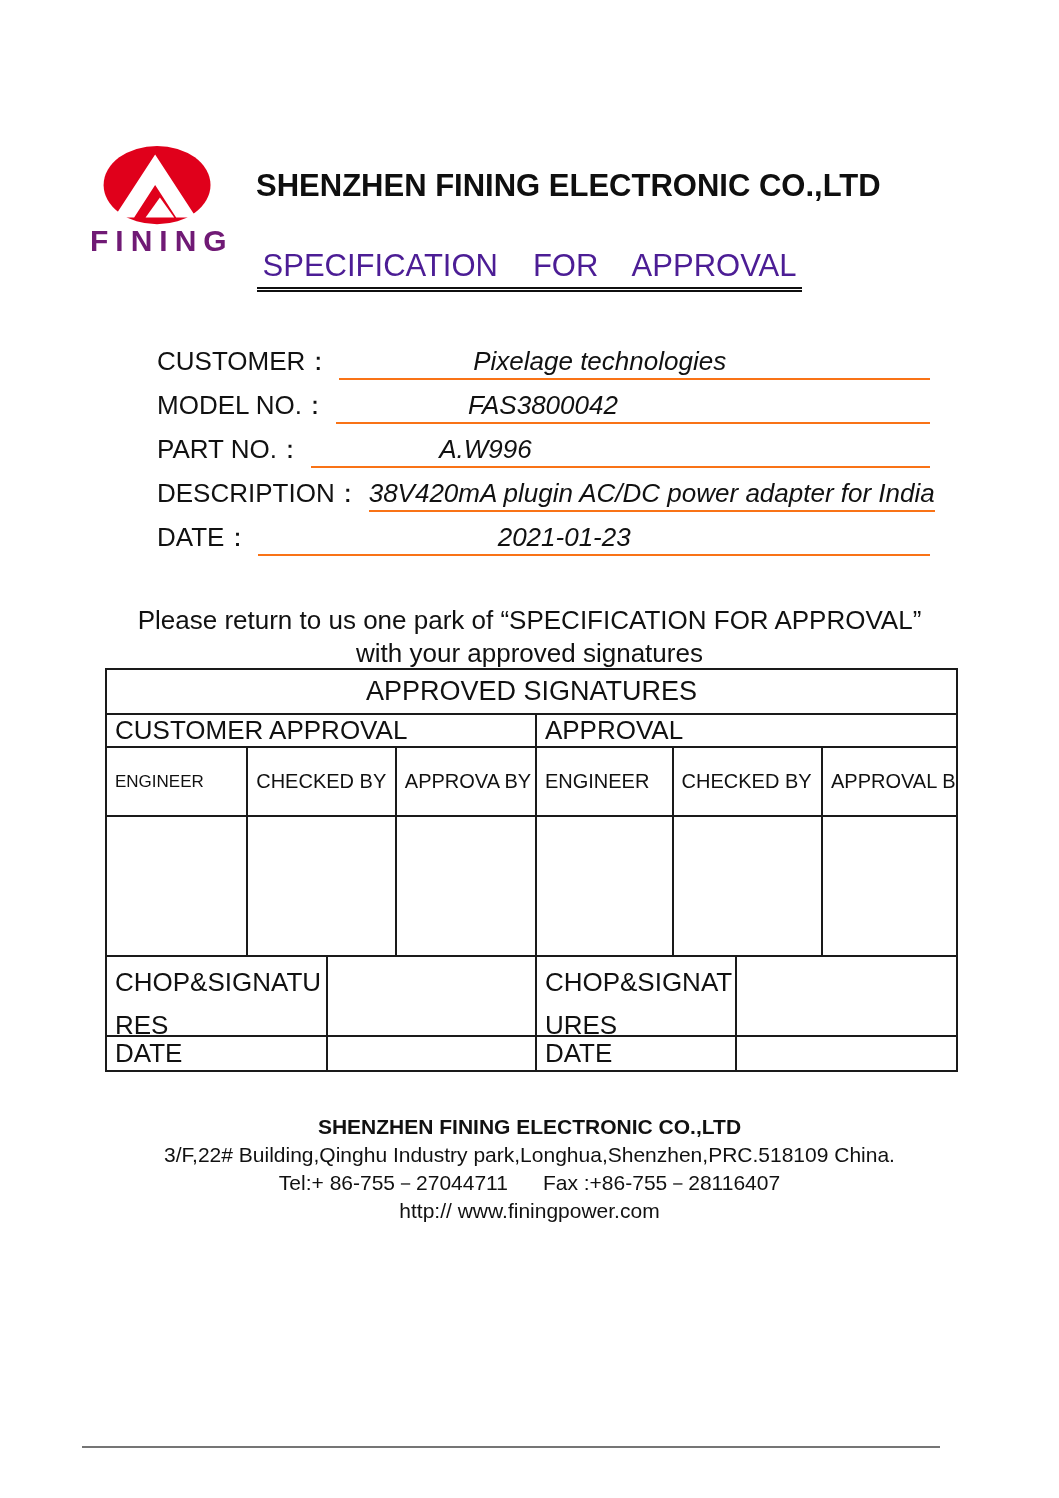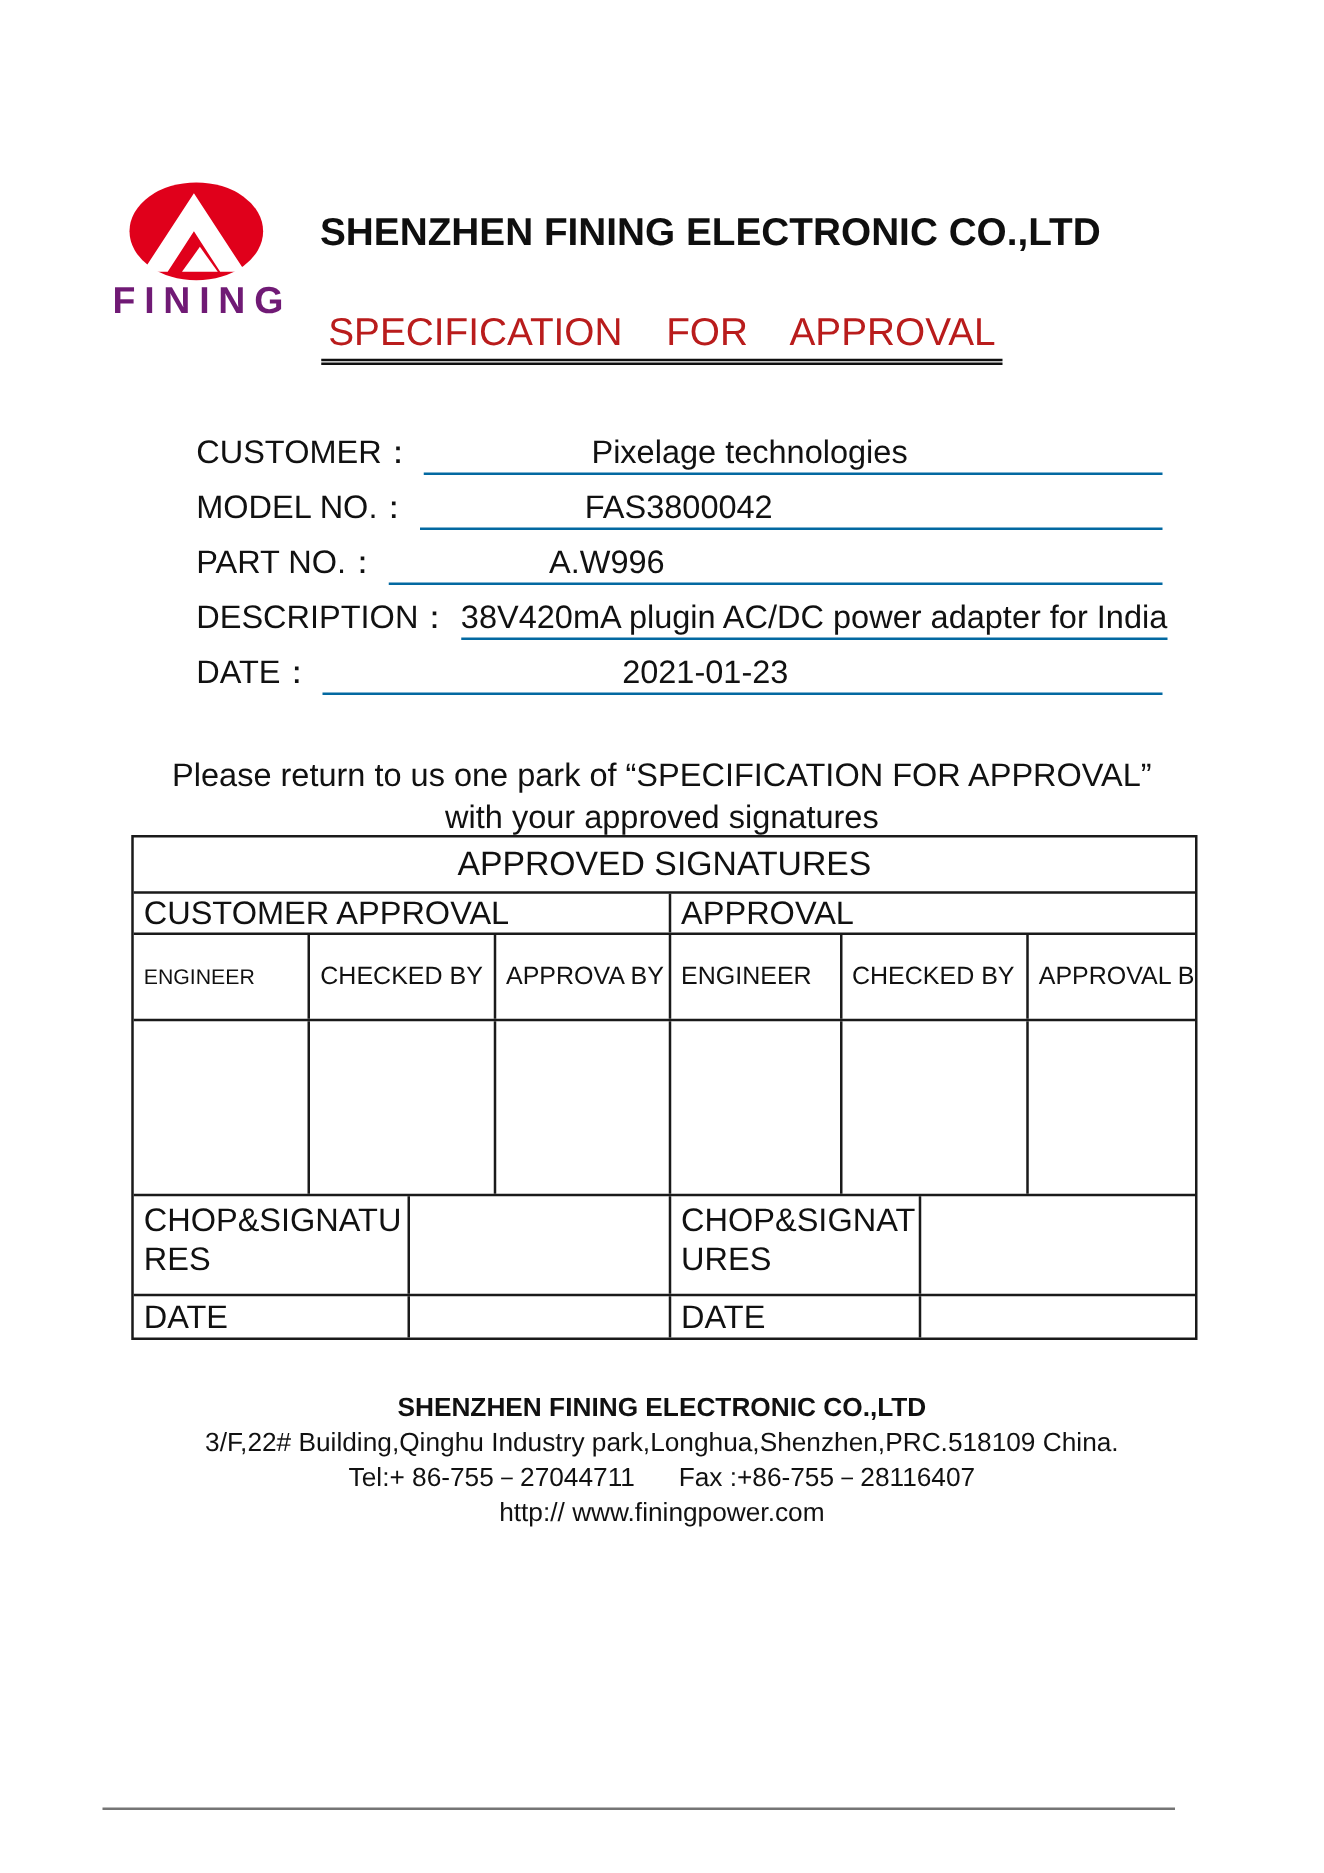--- a/index.html
+++ b/index.html
@@ -20,43 +20,44 @@
     font-size:30px; font-weight:bold; letter-spacing:7px; color:#701a75;
   }
   .company-title {
     position:absolute; left:256px; top:168px;
     font-size:31px; font-weight:bold; color:#0f0f0f;
     white-space:nowrap;
   }
   .spec-title {
     position:absolute; left:0; top:248px; width:1059px;
     text-align:center;
-    font-size:31px; font-weight:normal; color:#b91c1c;
+    font-size:31px; font-weight:normal; color:#4c1d95;
   }
   .dbl-underline {
     display:inline-block; position:relative;
     word-spacing:0.85em;
     padding:0 6px 3px 6px;
     border-bottom:2px solid #0f0f0f;
   }
   .dbl-underline::after {
     content:""; position:absolute; left:0; right:0; bottom:-5px;
     border-top:2px solid #0f0f0f;
   }
 
   
   .form-block { position:absolute; left:143px; top:336px; width:787px; }
   .form-row { display:flex; align-items:flex-end; height:44px; }
   .form-label { font-size:26px; white-space:nowrap; padding-bottom:1px;margin-left:14px; }
   .form-line {
     flex:1; margin-left:8px;
-    border-bottom:2px solid #0369a1;
+    border-bottom:2px solid #f97316;
     text-align:center; font-size:26px;
     padding-bottom:1px;
     white-space:nowrap;
+    font-style:italic;
   }
   .off-customer { padding-right:70px; }
   .off-model    { padding-right:180px; }
   .off-part     { padding-right:270px; }
   .off-desc     { padding-right:0; }
   .off-date     { padding-right:60px; }
 
   
   .notice {
     position:absolute; left:0; top:604px; width:1059px;
@@ -84,21 +85,21 @@
   .row-cols { height:69px; }
   .col-cell { display:flex; align-items:center; padding-left:8px; white-space:nowrap; }
   .row-sig { height:140px; }
   .c0 { width:16.4%; } .c1 { width:17.5%; } .c2 { width:16.5%; }
   .c3 { width:16.1%; } .c4 { width:17.6%; } .c5 { width:15.9%; }
   .fs-sm { font-size:17px; }
   .fs-md { font-size:20px; }
 
   .row-chop { height:80px; }
   .chop-cell {
-    font-size:26px; line-height:31px;
+    font-size:26px; line-height:43px;
     padding:4px 0 0 8px;
     word-break:break-all;
   }
   .row-date { height:35px; }
   .date-cell { font-size:26px; padding:1px 0 0 8px; }
   .k0 { width:25.8%; } .k1 { width:24.6%; } .k2 { width:23.6%; } .k3 { width:26.0%; }
 
   
   .footer {
     position:absolute; left:0; top:1113px; width:1059px;

